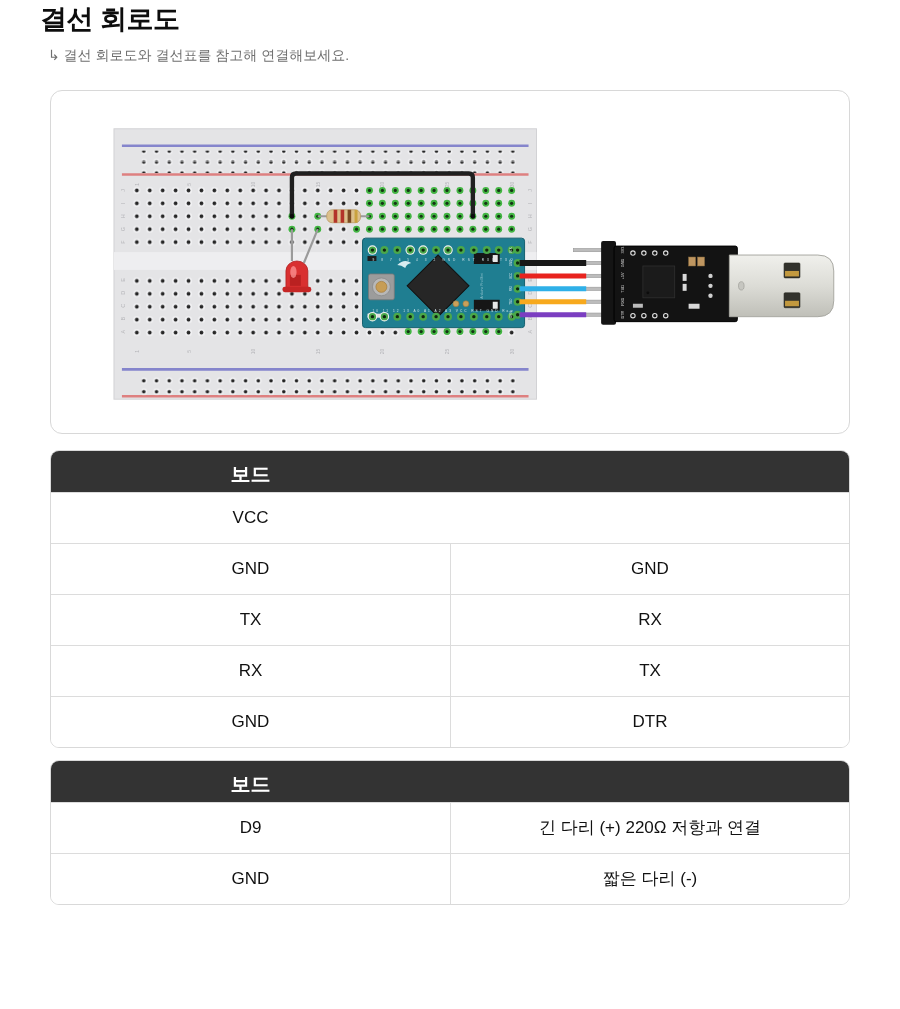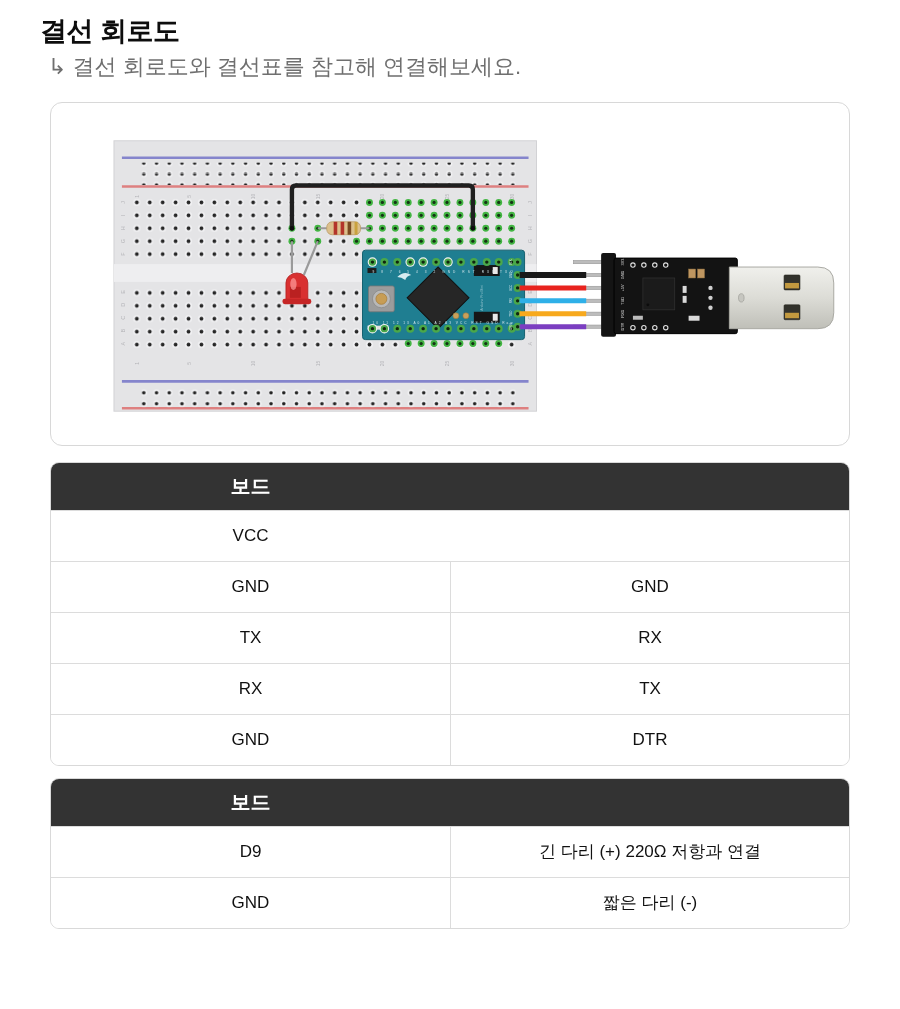--- a/index.html
+++ b/index.html
@@ -1,24 +1,24 @@
 <!DOCTYPE html>
 <html><head>
 <meta charset="utf-8">
 <style>
   html,body{margin:0;padding:0;background:#fff}
   body{width:900px;height:1009px;font-family:"Liberation Sans",sans-serif;color:#161616;overflow:hidden}
-  .page{padding-top:14px}
+  .page{padding-top:2px}
   .title{margin:0 0 0 40px;font-size:27px;line-height:34px;font-weight:800;letter-spacing:-0.5px;color:#0d0d0d}
-  .subtitle{margin:8px 16px 0 48px;font-size:22px;line-height:22px;color:#6f6f6f}
+  .subtitle{margin:8px 16px 0 48px;font-size:14px;line-height:22px;color:#6f6f6f}
   .card{box-sizing:border-box;margin:24px 0 0 50px;width:800px;height:344px;border:1px solid #d8d8d8;border-radius:12px;background:#fff;overflow:hidden}
   .tbl{box-sizing:border-box;margin-left:50px;width:800px;border:1px solid #d9d9d9;border-radius:9px;overflow:hidden;background:#fff}
   .tbl.t1{margin-top:16px}
   .tbl.t2{margin-top:12px}
-  .hrow{display:grid;grid-template-columns:1fr 1fr;background:#333333;color:#fff;height:47px;align-items:center;text-align:center}
+  .hrow{display:grid;grid-template-columns:1fr 1fr;background:#333333;color:#fff;height:41px;align-items:center;text-align:center}
   .hcell{font-size:20px;font-weight:700;line-height:47px;height:47px}
   .hcell+.hcell{border-left:1px solid rgba(255,255,255,.38)}
   .brow{display:grid;grid-template-columns:1fr 1fr;height:50px;align-items:center;text-align:center;background:#fff;border-top:1px solid #dcdcdc}
   .bcell{font-size:17px;line-height:50px;height:50px;color:#111}
   .bcell+.bcell{border-left:1px solid #dcdcdc}
   svg text{font-family:"Liberation Sans",sans-serif}
 </style>
 </head>
 <body>
 

